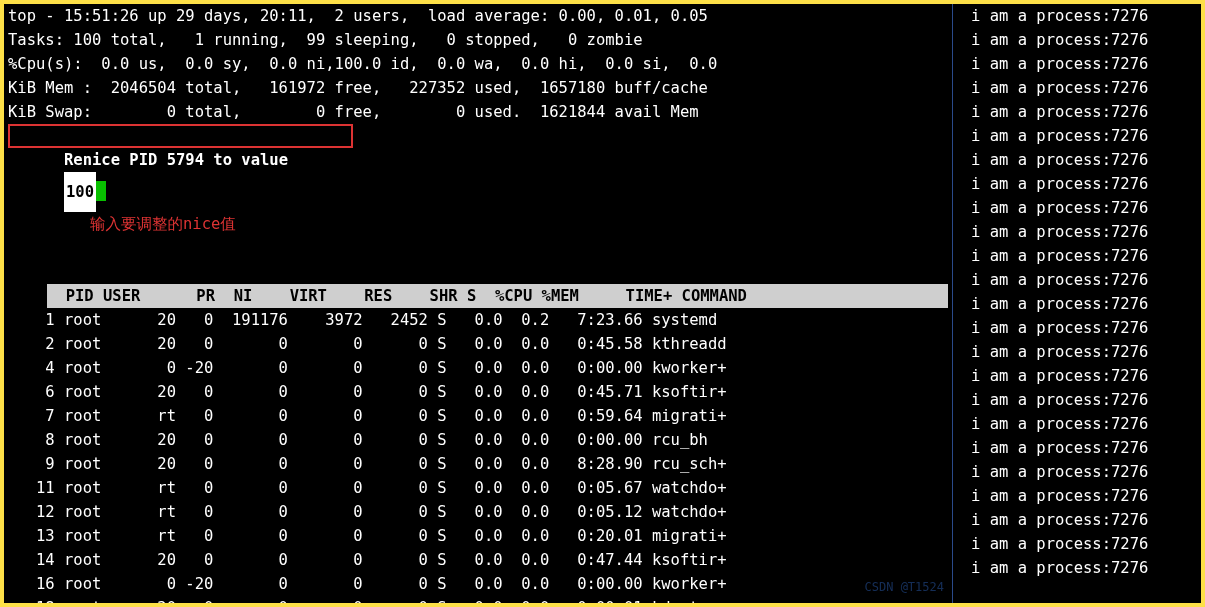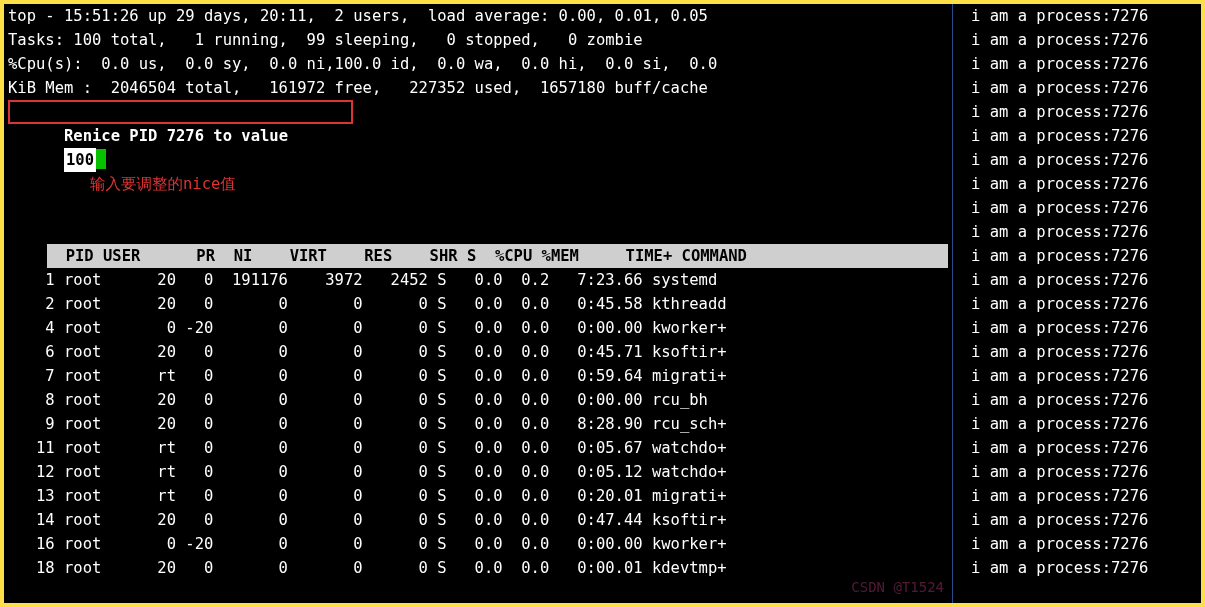--- a/index.html
+++ b/index.html
@@ -10,39 +10,40 @@
   .left{width:940px;background:#000;position:relative;padding:0 4px;}
   .right{flex:1;background:#000;border-left:1px solid #2a4a8a;padding:0 18px;}
   .line{white-space:pre;}
   .hdrrow{background:#000;color:#fff;}
   .colhdr{background:#cfcfcf;color:#000;font-weight:bold;white-space:pre;margin-left:39px;}
   .renice-wrap{position:relative;}
   .renice-box{position:absolute;left:0;top:0;height:24px;width:345px;
     border:2px solid #d33;pointer-events:none;box-sizing:border-box;}
   .renice-prompt{color:#fff;font-weight:bold;}
   .renice-input{display:inline-block;background:#fff;color:#000;
-    font-weight:bold;padding:0 2px;}
+    font-weight:bold;padding:8px 2px;}
   .cursor{display:inline-block;width:10px;height:20px;background:#08c000;
     vertical-align:text-bottom;}
   .anno{color:#d33;font-weight:normal;margin-left:26px;}
   .row{white-space:pre;}
   .proc{white-space:pre;}
-  .watermark{position:absolute;right:8px;bottom:4px;color:#ec4899;
-    font-size:14px;opacity:.35;}
+  .watermark{position:absolute;right:8px;bottom:4px;color:#3b82f6;
+    font-size:12px;opacity:.35;}
 </style>
 </head>
 <body>
 <div class="screen">
   <div class="left">
     <div class="line hdrrow"><span>top - 15:51:26 up 29 days, 20:11,  2 users,  load average: 0.00, 0.01, 0.05</span></div>
     <div class="line hdrrow"><span>Tasks: 100 total,   1 running,  99 sleeping,   0 stopped,   0 zombie</span></div>
     <div class="line hdrrow"><span>%Cpu(s):  0.0 us,  0.0 sy,  0.0 ni,100.0 id,  0.0 wa,  0.0 hi,  0.0 si,  0.0</span></div>
     <div class="line hdrrow"><span>KiB Mem :  2046504 total,   161972 free,   227352 used,  1657180 buff/cache</span></div>
+    <div class="line hdrrow"><span>KiB Swap:        0 total,        0 free,        0 used.  1621844 avail Mem </span></div>
     <div class="line renice-wrap">
-      <span class="renice-prompt">Renice PID 7276 to value </span>
+      <span class="renice-prompt">Renice PID 5794 to value </span>
       <span class="renice-input">100</span><span class="cursor"></span>
       <span class="anno">输入要调整的nice值</span>
       <div class="renice-box"></div>
     </div>
     <div class="colhdr"><span>  PID USER      PR  NI    VIRT    RES    SHR S  %CPU %MEM     TIME+ COMMAND   </span></div>
     <div id="procs">
         <div class="row">    1 root      20   0  191176    3972   2452 S   0.0  0.2   7:23.66 systemd</div>
         <div class="row">    2 root      20   0       0       0      0 S   0.0  0.0   0:45.58 kthreadd</div>
         <div class="row">    4 root       0 -20       0       0      0 S   0.0  0.0   0:00.00 kworker+</div>
         <div class="row">    6 root      20   0       0       0      0 S   0.0  0.0   0:45.71 ksoftir+</div>

